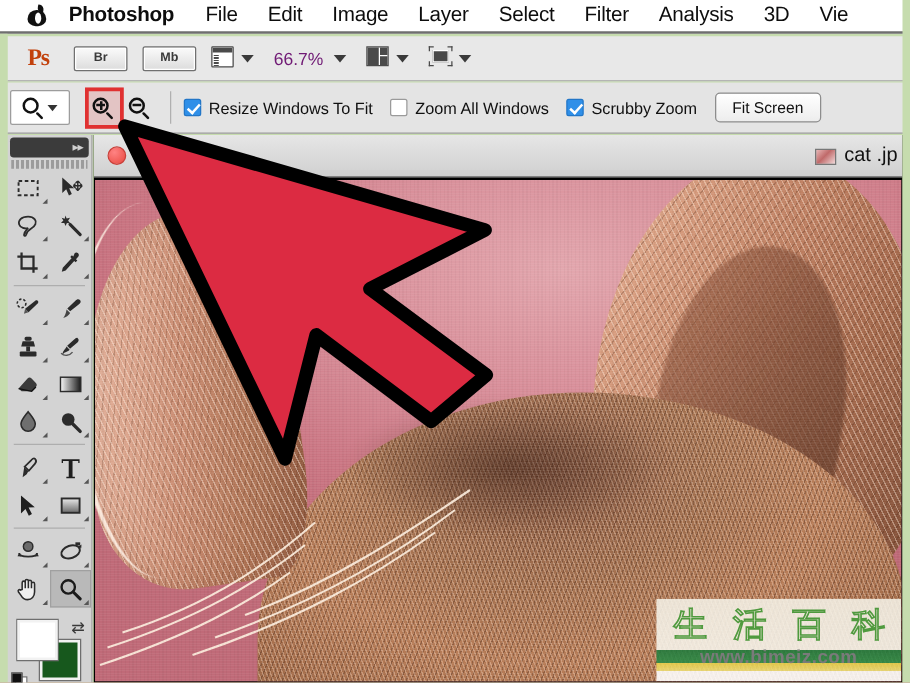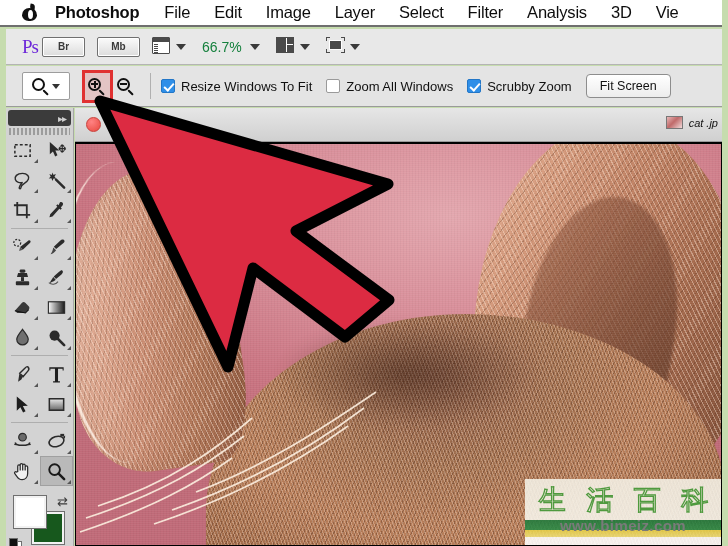--- a/index.html
+++ b/index.html
@@ -46,37 +46,37 @@
   .menu-item.app{ font-weight:bold; margin-right:25px; }
 
   
   .appbar{
     position:absolute; left:6px; top:29px; width:722px; height:36px;
     background:#e8e8e8;
     border-bottom:1px solid #b4b4b4;
     display:flex; align-items:center; padding-left:16px;
   }
   .ps-logo{
-    font-size:19px; font-weight:normal; color:#6d28d9; letter-spacing:-1px;
-    font-family:"Liberation Serif", serif; margin-right:4px;
+    font-size:19px; font-weight:bold; color:#c2410c; letter-spacing:-1px;
+    font-family:"Liberation Serif", serif; margin-right:20px;
   }
   .sq-btn{
     width:43px; height:20px; border:1px solid #707070; border-radius:2px;
     background:linear-gradient(#fbfbfb,#dcdcdc);
     font-size:10px; font-weight:bold; color:#3a3a3a;
     display:flex; align-items:center; justify-content:center;
     margin-right:12px; flex:none;
     box-shadow:inset 0 0 0 1px #fff;
   }
   .icon-box{ width:20px;height:20px;margin-right:4px;flex:none;position:relative; }
   .caret{
     width:0;height:0;border-left:5px solid transparent;border-right:5px solid transparent;
     border-top:6px solid #3a3a3a; margin-right:16px; flex:none;
   }
-  .zoom-pct{ font-size:14px;color:#15803d; margin-right:8px; white-space:nowrap; }
+  .zoom-pct{ font-size:14px;color:#701a75; margin-right:8px; white-space:nowrap; }
 
   
   .ico-screen{
     width:18px;height:17px;border:1.5px solid #4a4a4a;border-radius:1px;
     background:#fff; position:relative; overflow:hidden;
   }
   .ico-screen:before{
     content:"";position:absolute;left:0;top:0;width:100%;height:4px;background:#4a4a4a;
   }
   .ico-screen:after{
@@ -100,21 +100,21 @@
   .ico-mode .c{position:absolute;width:4px;height:4px;border:1.5px solid #4a4a4a;}
   .ico-mode .c1{left:0;top:0;border-right:0;border-bottom:0;}
   .ico-mode .c2{right:0;top:0;border-left:0;border-bottom:0;}
   .ico-mode .c3{left:0;bottom:0;border-right:0;border-top:0;}
   .ico-mode .c4{right:0;bottom:0;border-left:0;border-top:0;}
 
   
   .optionsbar{
     position:absolute; left:6px; top:66px; width:722px; height:41px;
     background:#e4e4e4; border-bottom:1px solid #9a9a9a;
-    display:flex; align-items:center; padding-left:16px;
+    display:flex; align-items:center; padding-left:2px;
   }
   .tool-preset{
     width:48px;height:28px;background:#fff;border:1px solid #9d9d9d;border-radius:2px;
     display:flex;align-items:center;justify-content:center; gap:3px; flex:none;
   }
   .mag{ position:relative; width:17px;height:17px; flex:none; }
   .mag .lens{
     position:absolute;left:0;top:0;width:13px;height:13px;
     border:2px solid #111;border-radius:50%;
   }
@@ -226,21 +226,21 @@
   .light.yellow{ background:radial-gradient(circle at 35% 30%,#ffd98a,#e9b13c); border:1px solid #c9992f; }
   .light.green{ background:radial-gradient(circle at 35% 30%,#b5e98a,#4fb83c); border:1px solid #3f9b30; }
   .tab-title{
     position:absolute; right:4px; top:8px; display:flex; align-items:center; gap:6px;
   }
   .tab-thumb{
     width:17px;height:13px; border:1px solid #777;
     background:linear-gradient(135deg,#e8b7b7,#c06a6a 45%,#f2dada);
     flex:none;
   }
-  .tab-name{ font-size:11px; color:#111; white-space:nowrap;font-style:italic; }
+  .tab-name{ font-size:16px; color:#111; white-space:nowrap; }
 
   .canvas{
     position:absolute; left:1px; top:36px; width:645px; height:401px;
     overflow:hidden;
     background:#cf7f8d;
   }
 
   
   .photo{ position:absolute; inset:0; overflow:hidden; }
   .bg-pink{

